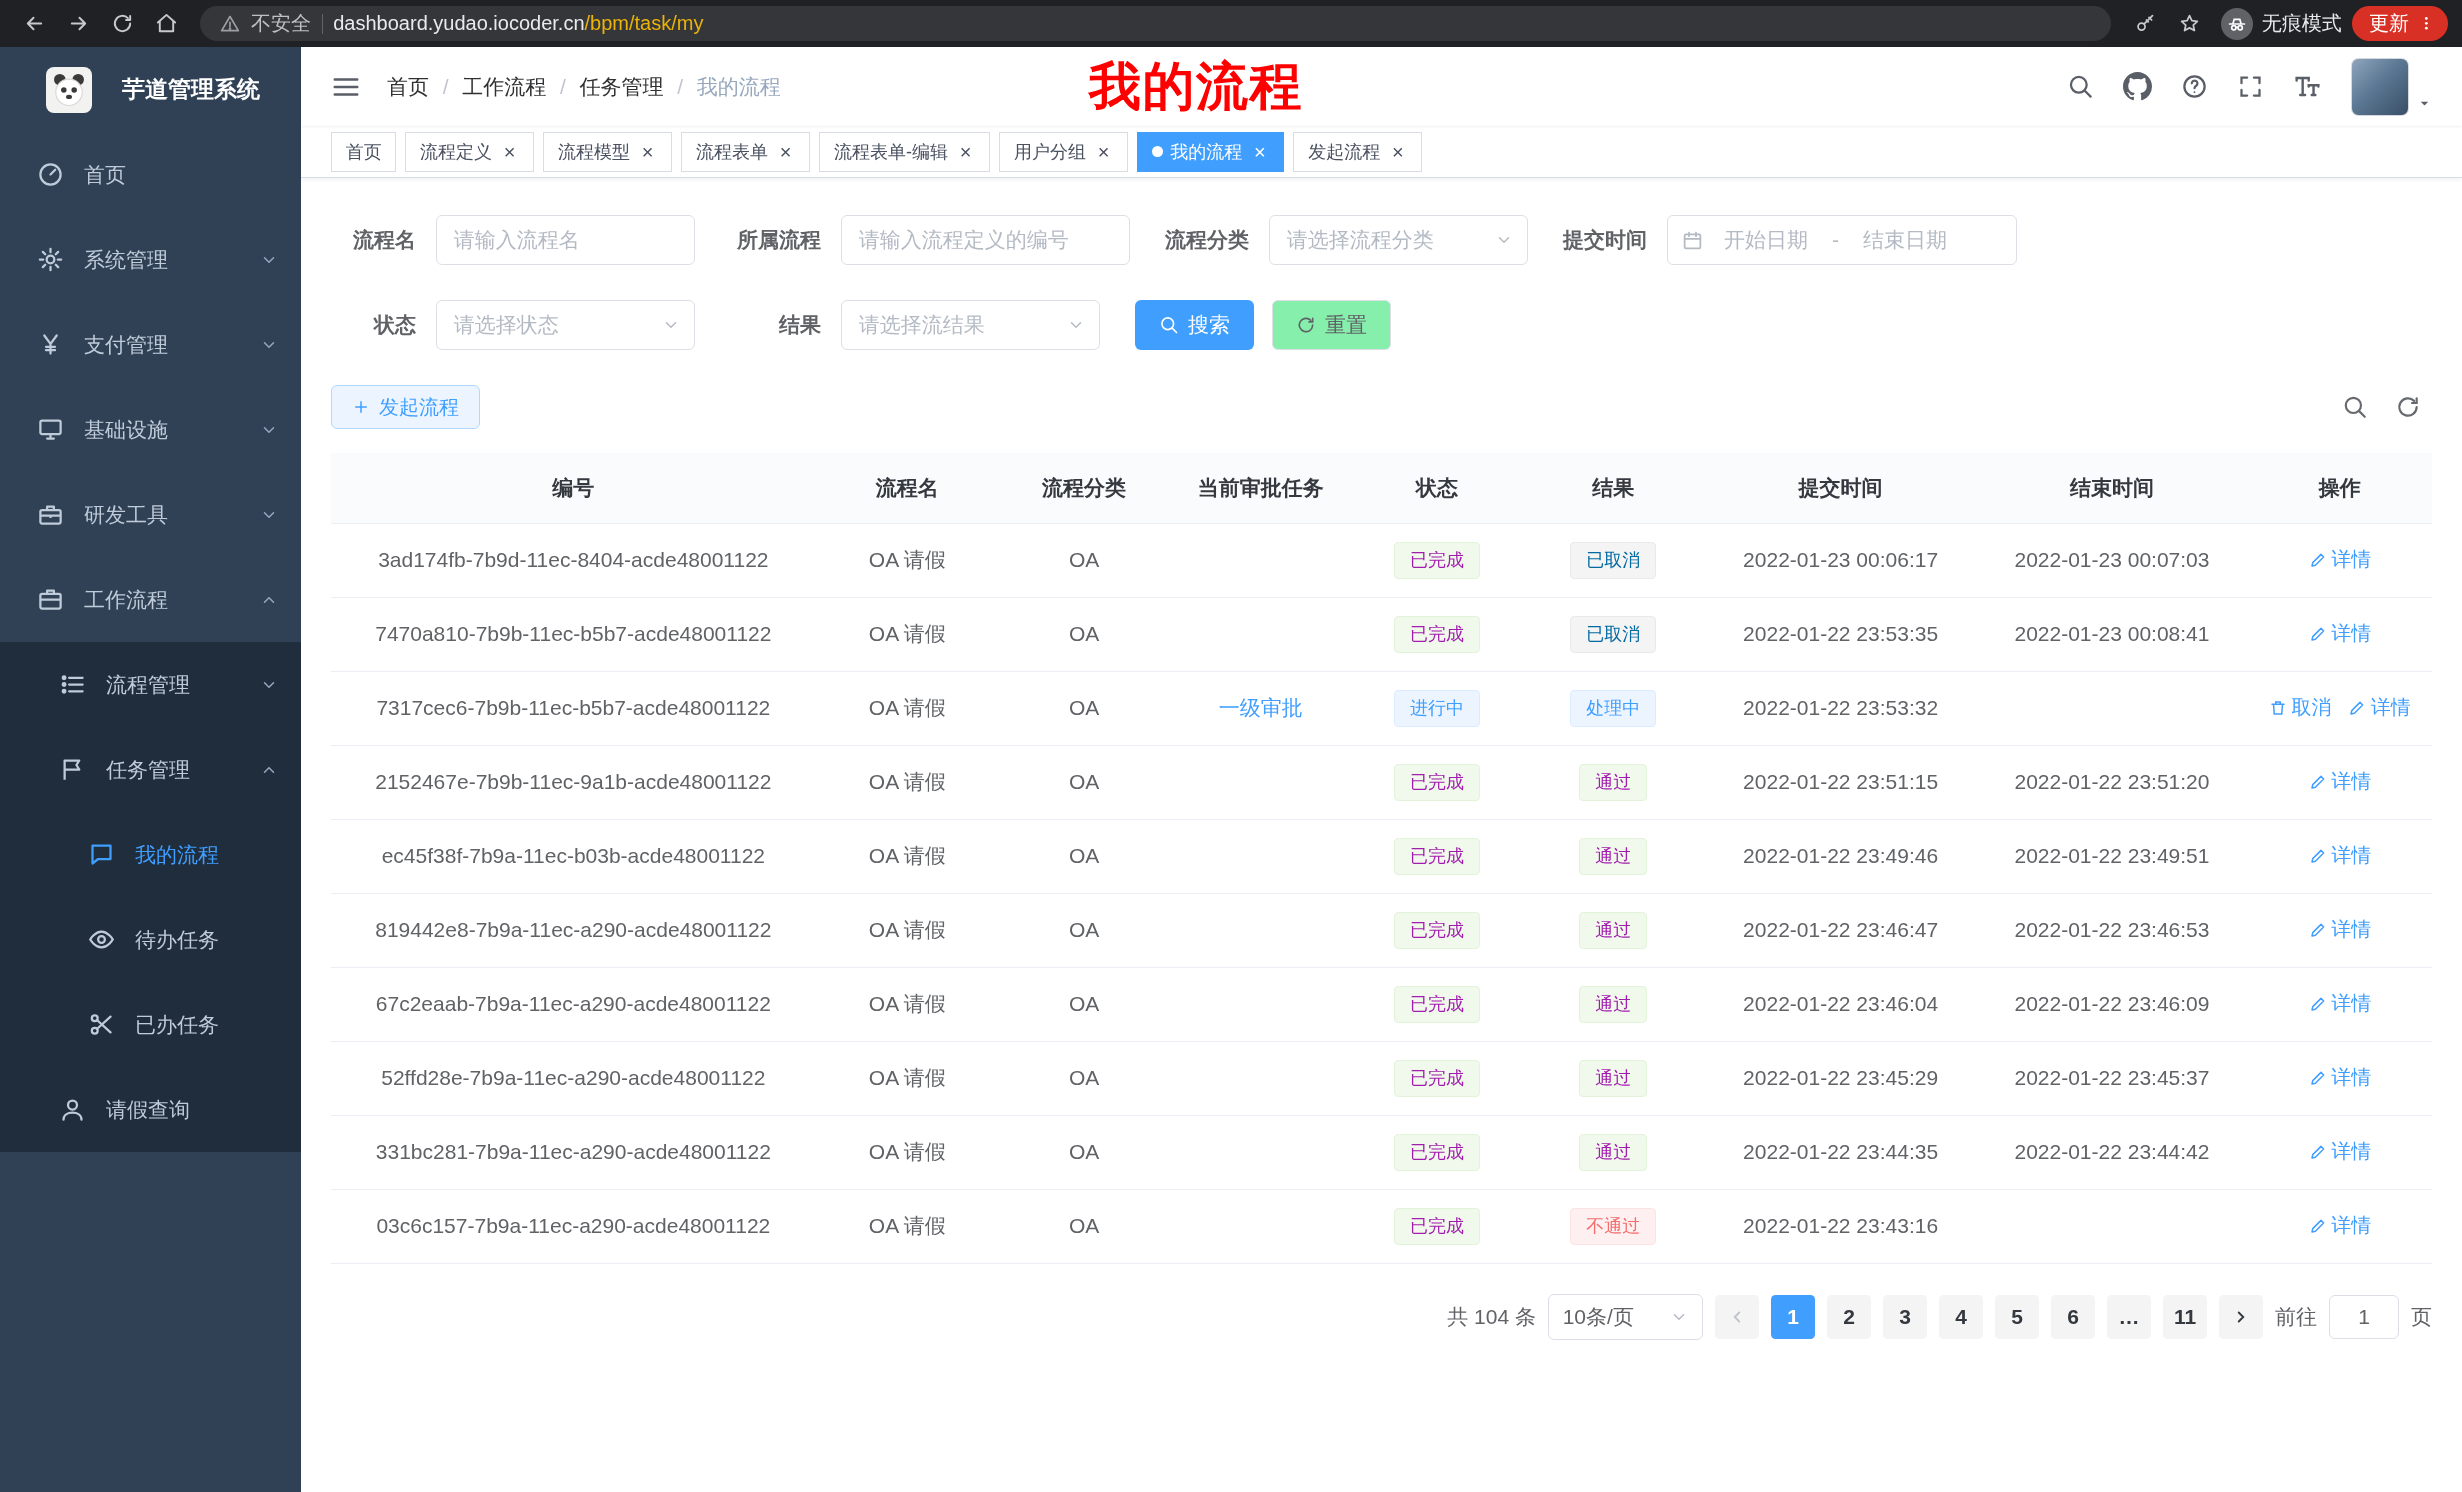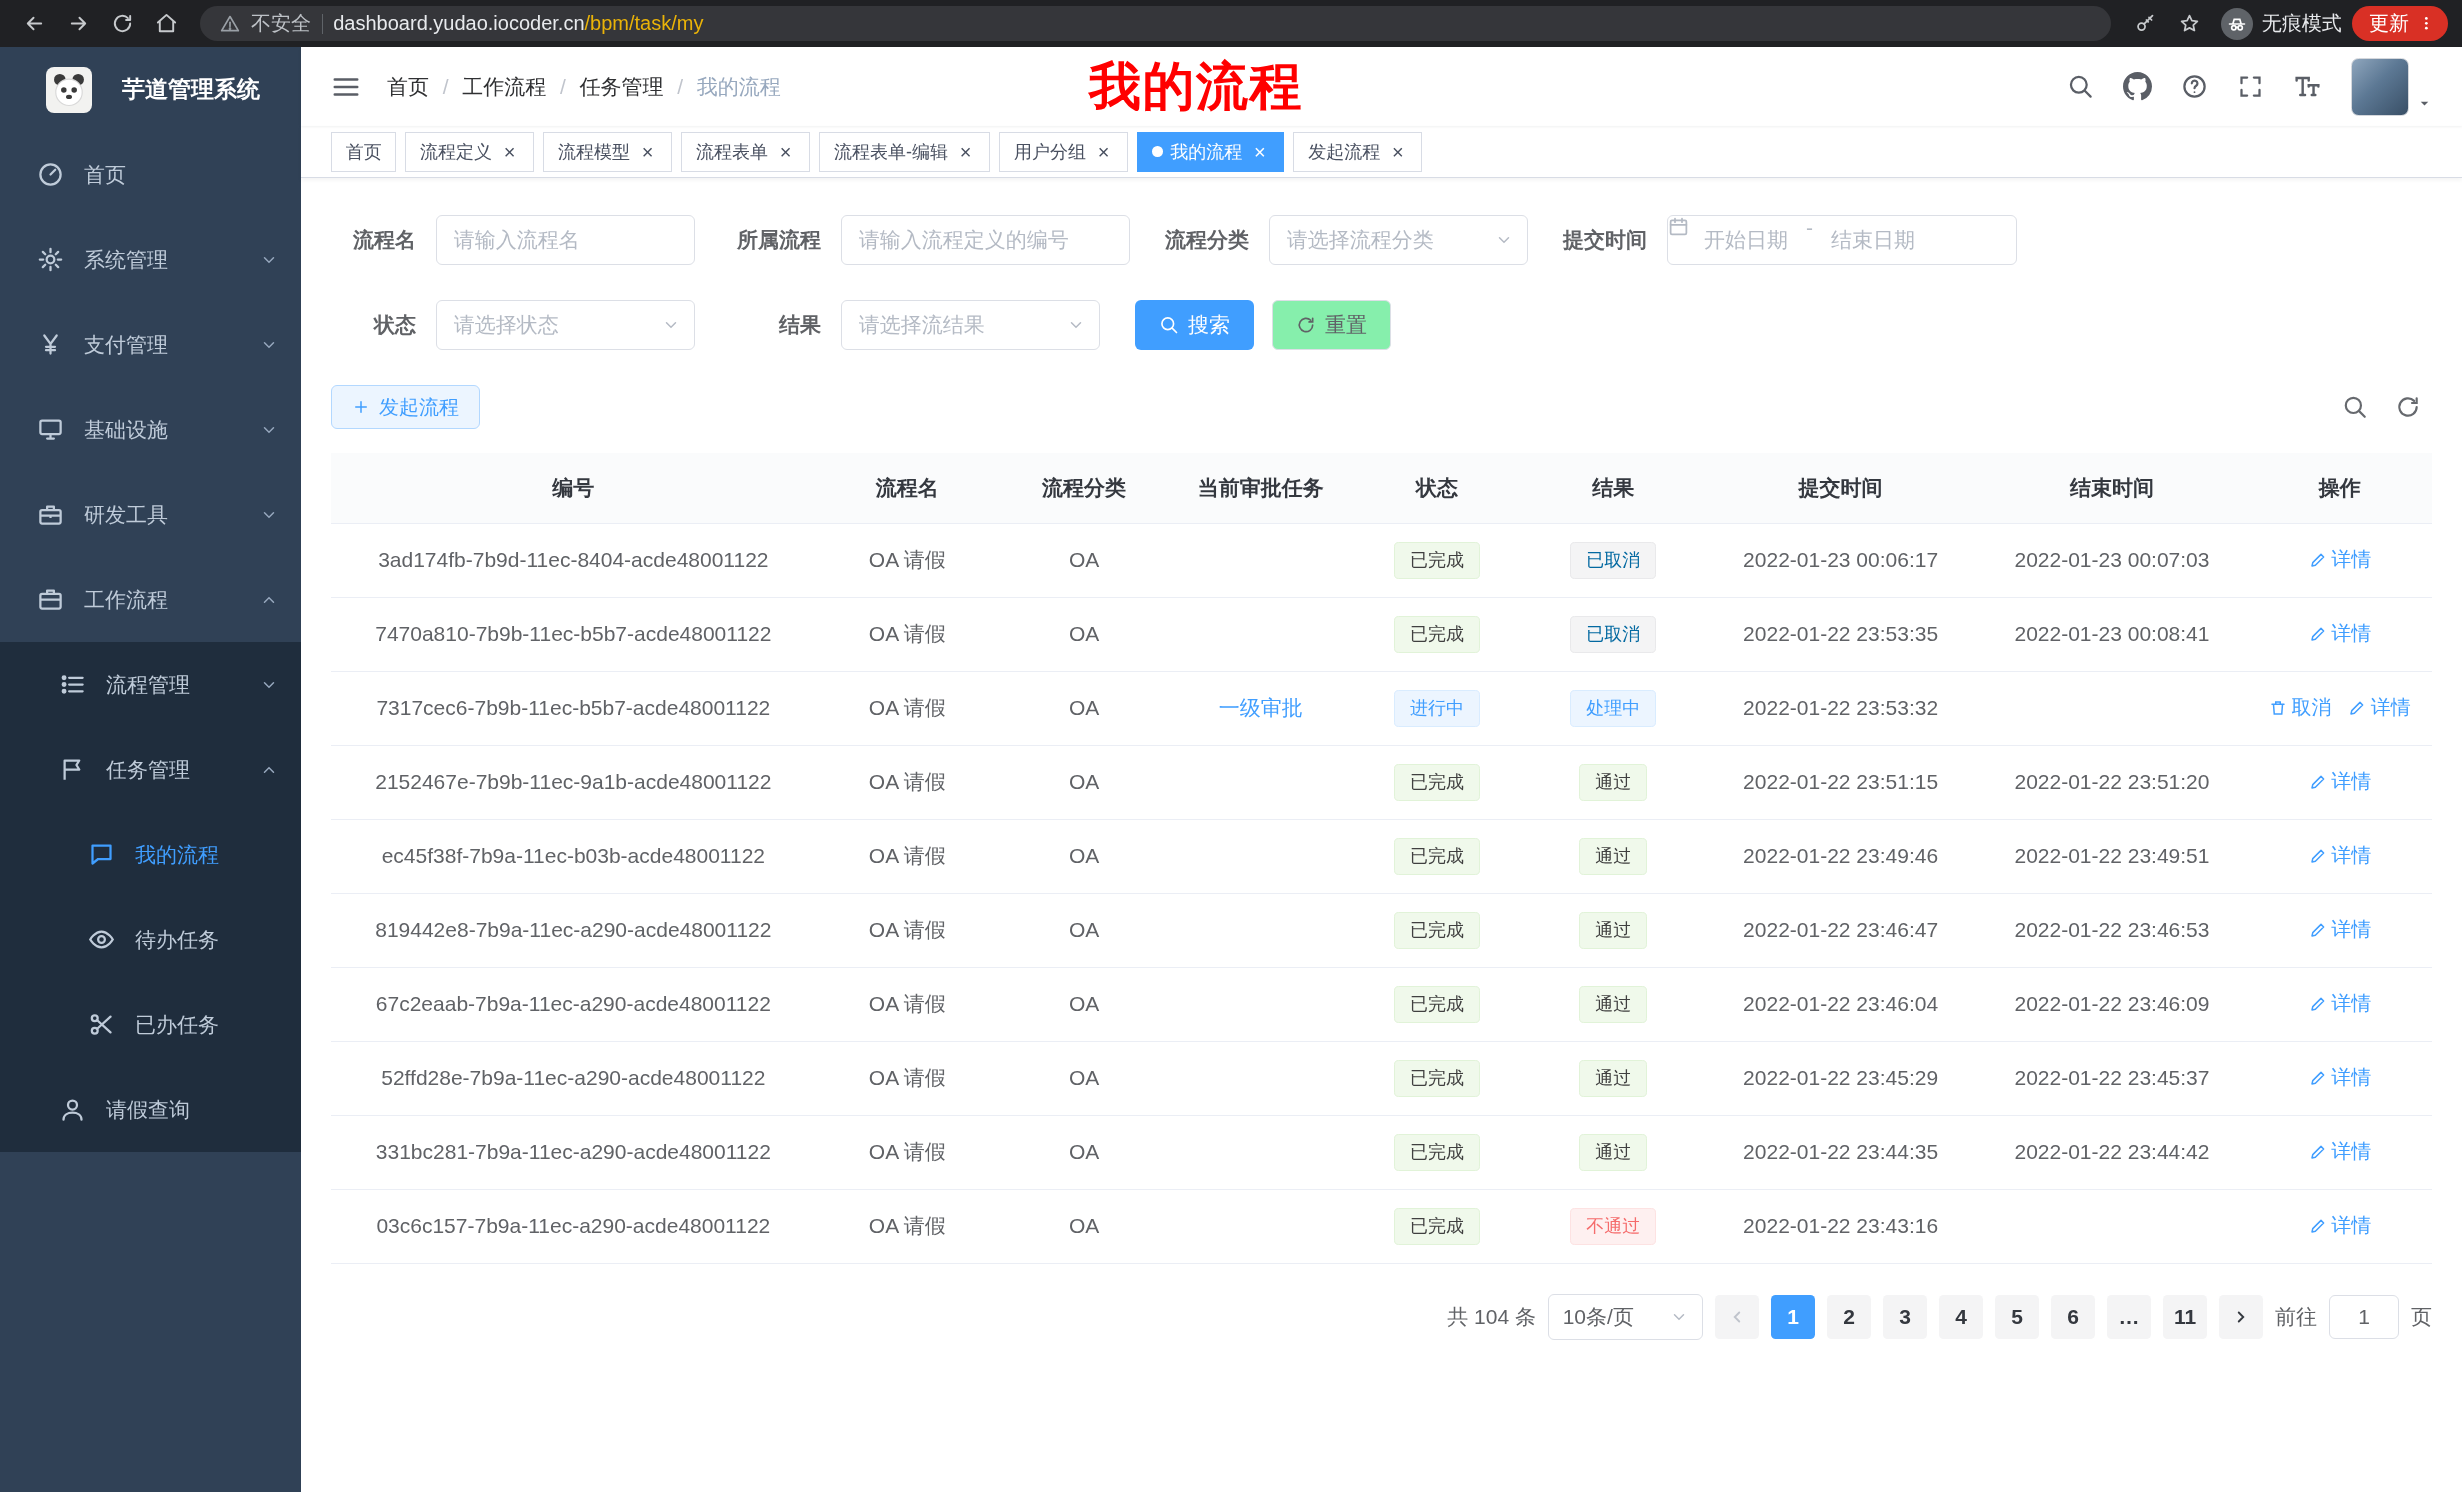--- a/index.html
+++ b/index.html
@@ -66,38 +66,38 @@
   .lw2{width:91px}
   .finput,.fselect,.drange{height:50px;border:0.8px solid #dcdfe6;border-radius:6px;background:#fff;font-size:21px}
   .finput{padding:0 16.7px;color:#606266;outline:none}
   .finput::placeholder{color:#b4bac4}
   .w340{width:259px}
   .w380{width:289px}
   .fselect{position:relative;display:flex;align-items:center;cursor:pointer}
   .fselect input{border:none;outline:none;background:transparent;width:100%;height:100%;padding:0 43px 0 16.7px;font-size:21px;color:#606266;cursor:pointer}
   .fselect input::placeholder{color:#b4bac4}
   .fselect .caret{position:absolute;right:13.7px;color:#b4bac4}
-  .drange{width:350px;display:flex;padding:0 0;color:#b4bac4}
+  .drange{width:350px;display:flex;align-items:center;padding:0 14px;gap:6px;color:#b4bac4}
   .drange input{border:none;outline:none;width:114px;text-align:center;font-size:21px;color:#606266}
   .drange input::placeholder{color:#b4bac4}
   .dsep{color:#b4bac4;padding:0 3px}
   .btn{height:50px;border-radius:6px;padding:0 23px;display:inline-flex;align-items:center;gap:9px;font-size:21px;cursor:pointer;border:0.8px solid transparent;white-space:nowrap}
   .btn-primary{background:#409eff;color:#fff;margin-left:35px}
   .btn-default{background:#86efac;border-color:#dcdfe6;color:#606266;margin-left:18px}
   .btn-plain{background:#ecf5ff;border-color:#b3d8ff;color:#409eff;height:44px;font-size:20px;padding:0 20px;border-radius:6px}
   .toolbar-row{display:flex;align-items:center;justify-content:space-between;margin-top:3px}
   .tool-icons{display:flex;align-items:center;gap:27px;color:#66696e;margin-right:10.7px}
   .tool-icons .ticon{cursor:pointer}
 
   
   .dtable{width:100%;border-collapse:collapse;table-layout:fixed;margin-top:24px;font-size:21px}
   .dtable th{height:70px;background:#fafbfc;color:#34383f;font-weight:700;border-bottom:0.8px solid #ebeef5;text-align:center;white-space:nowrap}
   .dtable td{height:74px;border-bottom:0.8px solid #ebeef5;text-align:center;color:#606266;white-space:nowrap;overflow:hidden;text-overflow:ellipsis}
   .pill{display:inline-flex;align-items:center;height:37px;padding:0 15px;border-radius:4.6px;font-size:18px;border:0.8px solid transparent;line-height:1}
-  .t-success{background:#f0f9eb;color:#404040;border-color:#e1f3d8}
+  .t-success{background:#f0f9eb;color:#a21caf;border-color:#e1f3d8}
   .t-info{background:#f4f4f5;color:#0369a1;border-color:#e9e9eb}
   .t-primary{background:#ecf5ff;color:#409eff;border-color:#d9ecff}
   .t-danger{background:#fef0f0;color:#f56c6c;border-color:#fde2e2}
   .link{color:#409eff;cursor:pointer;display:inline-flex;align-items:center;gap:4.6px;font-size:20px}
   .link+.link{margin-left:16.7px}
   .task-link{color:#409eff;cursor:pointer}
 
   
   .pager{display:flex;align-items:center;justify-content:flex-end;gap:12px;margin-top:30px;color:#606266;font-size:21px}
   .psel{width:155px;height:46px;border:0.8px solid #dcdfe6;border-radius:6px;display:flex;align-items:center;justify-content:space-between;padding:0 13.7px;color:#606266;cursor:pointer}

